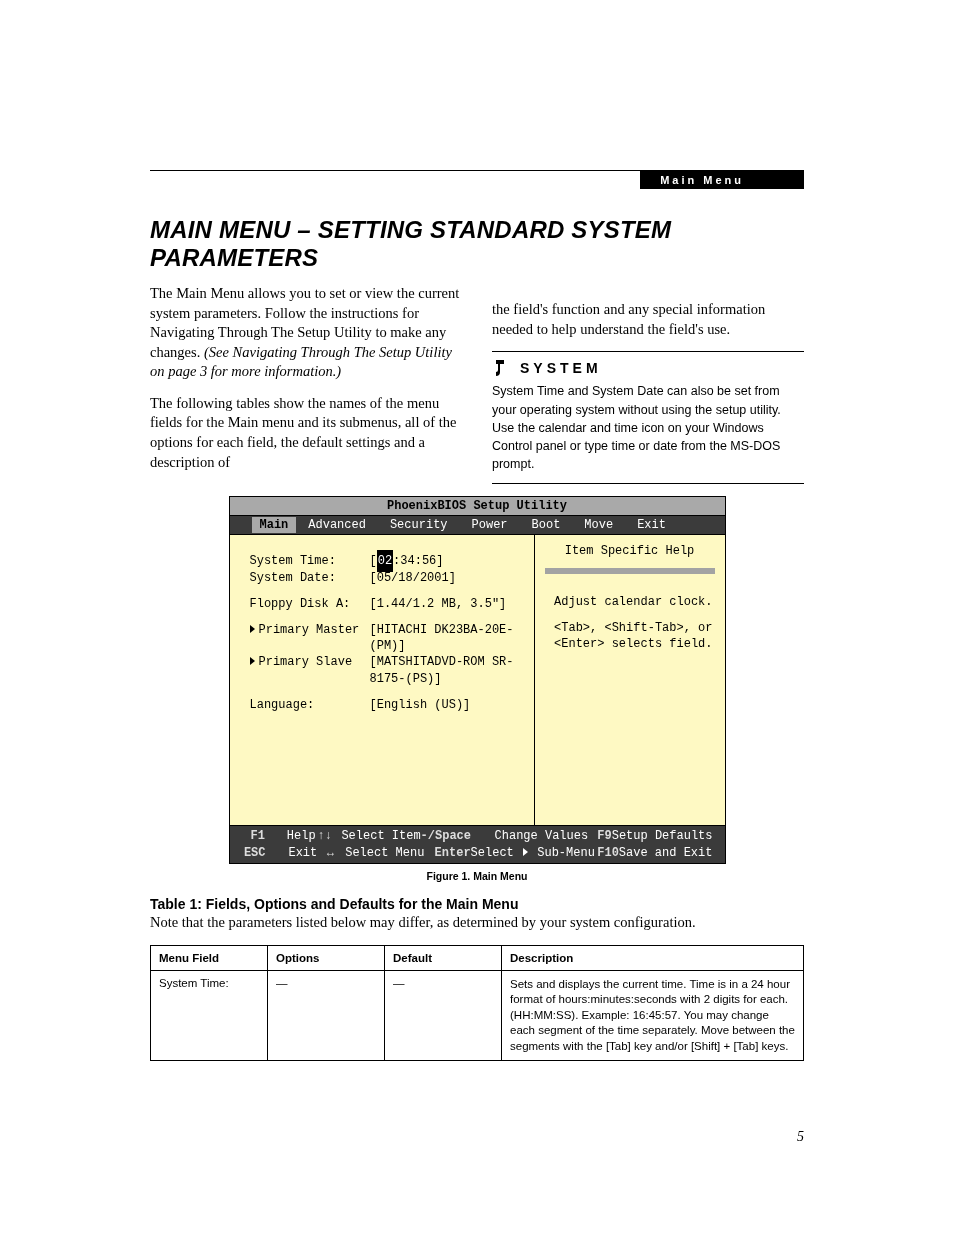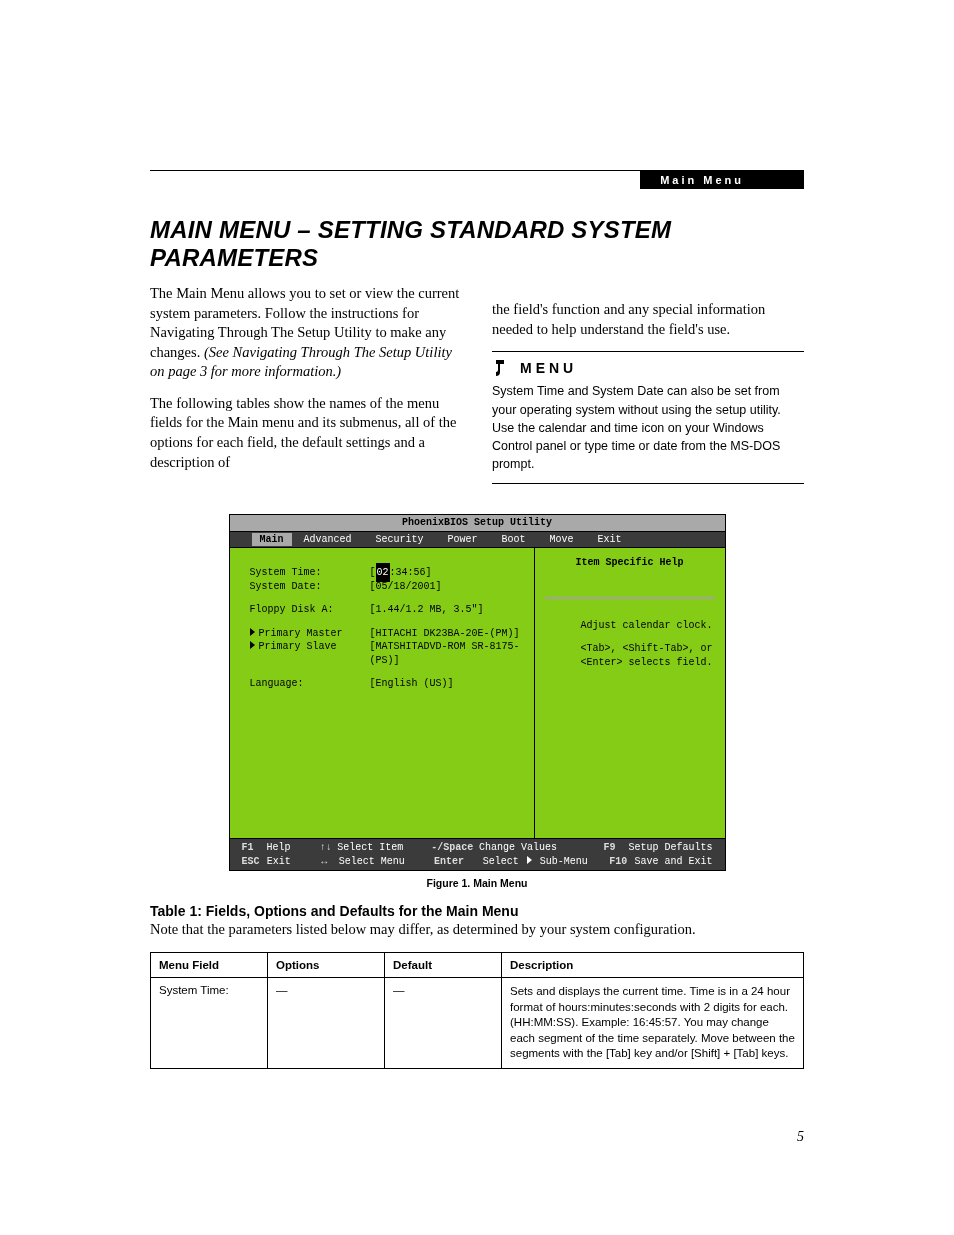--- a/index.html
+++ b/index.html
@@ -66,25 +66,25 @@
     align-items: center;
     font-weight: bold;
     letter-spacing: 4px;
     font-size: 14px;
     margin-bottom: 4px;
     gap: 8px;
   }
   .point-icon svg { display:block; }
   .bios {
     width: 495px;
-    margin: 30px auto 6px auto;
+    margin: 12px auto 6px auto;
     border: 1px solid #000;
     font-family: 'Courier New', monospace;
-    font-size: 10px;
-    background: #84cc16;
+    font-size: 12px;
+    background: #fef9c3;
     line-height: 1.35;
   }
   .bios-title {
     background: #a9a9a9;
     text-align: center;
     font-weight: bold;
     padding: 1px 0;
     border-bottom: 1px solid #000;
   }
   .bios-menu {
@@ -112,41 +112,41 @@
     border-right: 1px solid #000;
   }
   .bios-right {
     width: 170px;
     padding: 8px 10px;
     text-align: center;
     display: flex;
     flex-direction: column;
   }
   .bios-right .help-title {
-    font-weight: bold;
+    font-weight: normal;
     color: #000;
-    padding-bottom: 27px;
-    border-bottom: 2px solid #a3a3a3;
+    padding-bottom: 8px;
+    border-bottom: 6px solid #a3a3a3;
     margin-bottom: 20px;
   }
   .bios-right .help-text { text-align: right; padding: 0 2px; }
   .bios-row { display: flex; }
   .bios-label { width: 120px; white-space: pre; }
   .bios-val { flex:1; }
   .tri { display:inline-block; width:0; height:0; border-top:4px solid transparent; border-bottom:4px solid transparent; border-left:5px solid #000; margin-right:4px; vertical-align: 0px;}
   .cursor { background:#000; color:#fff; padding:4px 1px; }
   .bios-footer {
     background: #3b3b3b;
     color: #fff;
     display: flex;
     flex-direction: column;
     padding: 2px 12px 2px 12px;
     border-top: 1px solid #000;
   }
-  .bios-footer .frow { display:flex; white-space: pre; }
+  .bios-footer .frow { display:flex; white-space: pre; text-align: right; }
   .bios-footer .k { color:#ddd; font-weight:bold; }
   .bios-footer .frow span { display:inline-block; }
   .arrows-ud::before { content: "\2191\2193"; }
   .arrows-lr::before { content: "\2194"; }
   .tri-w { display:inline-block; width:0; height:0; border-top:4px solid transparent; border-bottom:4px solid transparent; border-left:5px solid #fff; margin:0 2px; vertical-align: 0px;}
   .fig-caption {
     font-family: Arial, sans-serif;
     font-size: 10.5px;
     font-weight: bold;
     text-align: center;
@@ -209,21 +209,21 @@
     </div>
     <div class="col">
       <p>the field's function and any special information needed to help understand the field's use.</p>
       <div class="point-box">
         <div class="point-head">
           <span class="point-icon">
             <svg width="20" height="20" viewBox="0 0 20 20">
                 <path d="M4 2 L12 2 L12 6 L8 6 L8 14 Q8 18 4 18 L4 14 Q6 14 6 12 L6 6 L4 6 Z" fill="#000"></path>
               </svg>
           </span>
-          <span>MENU</span>
+          <span>SYSTEM</span>
         </div>
         <div>System Time and System Date can also be set from your operating system without using the setup utility. Use the calendar and time icon on your Windows Control panel or type time or date from the MS-DOS prompt.</div>
       </div>
     </div>
   </div>
 
   <div class="bios">
     <div class="bios-title">PhoenixBIOS Setup Utility</div>
     <div class="bios-menu">
       <span class="sel">Main</span>

